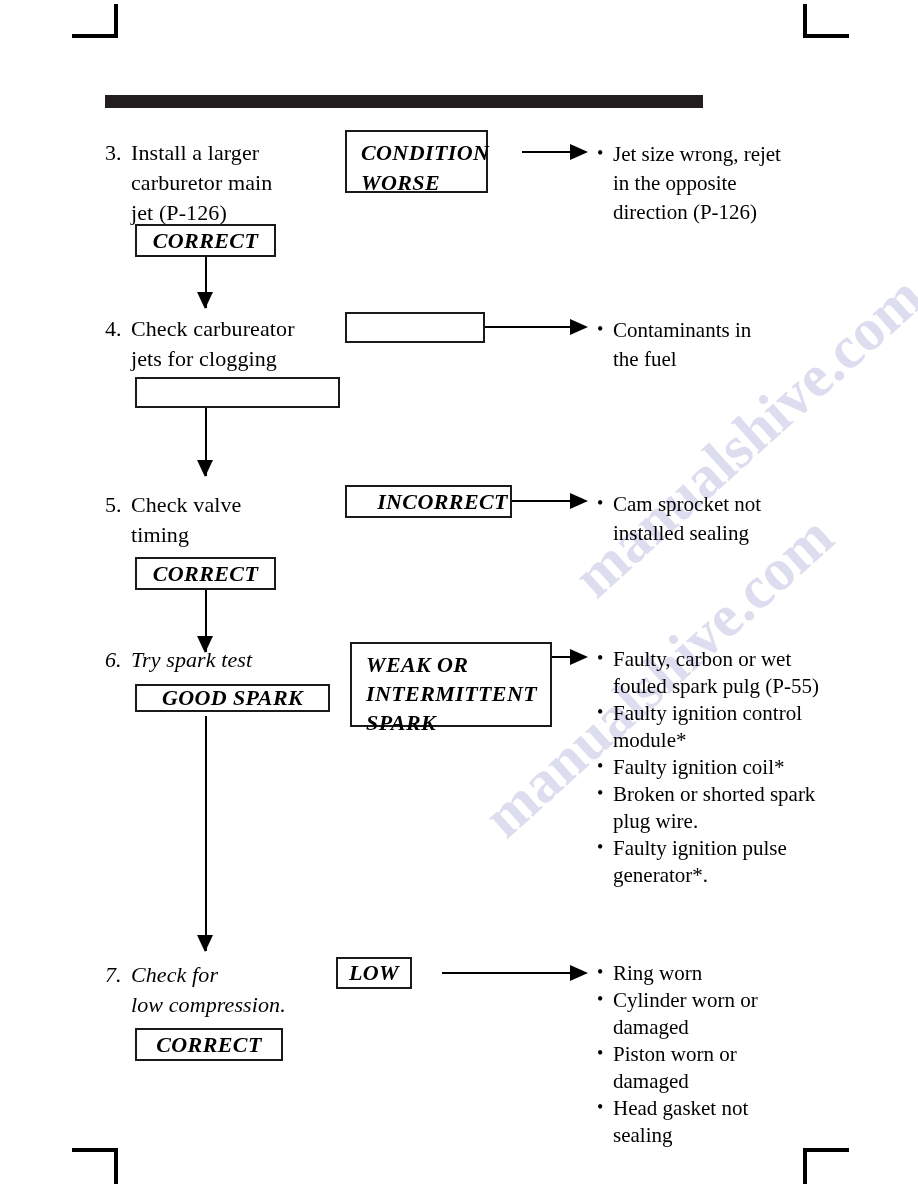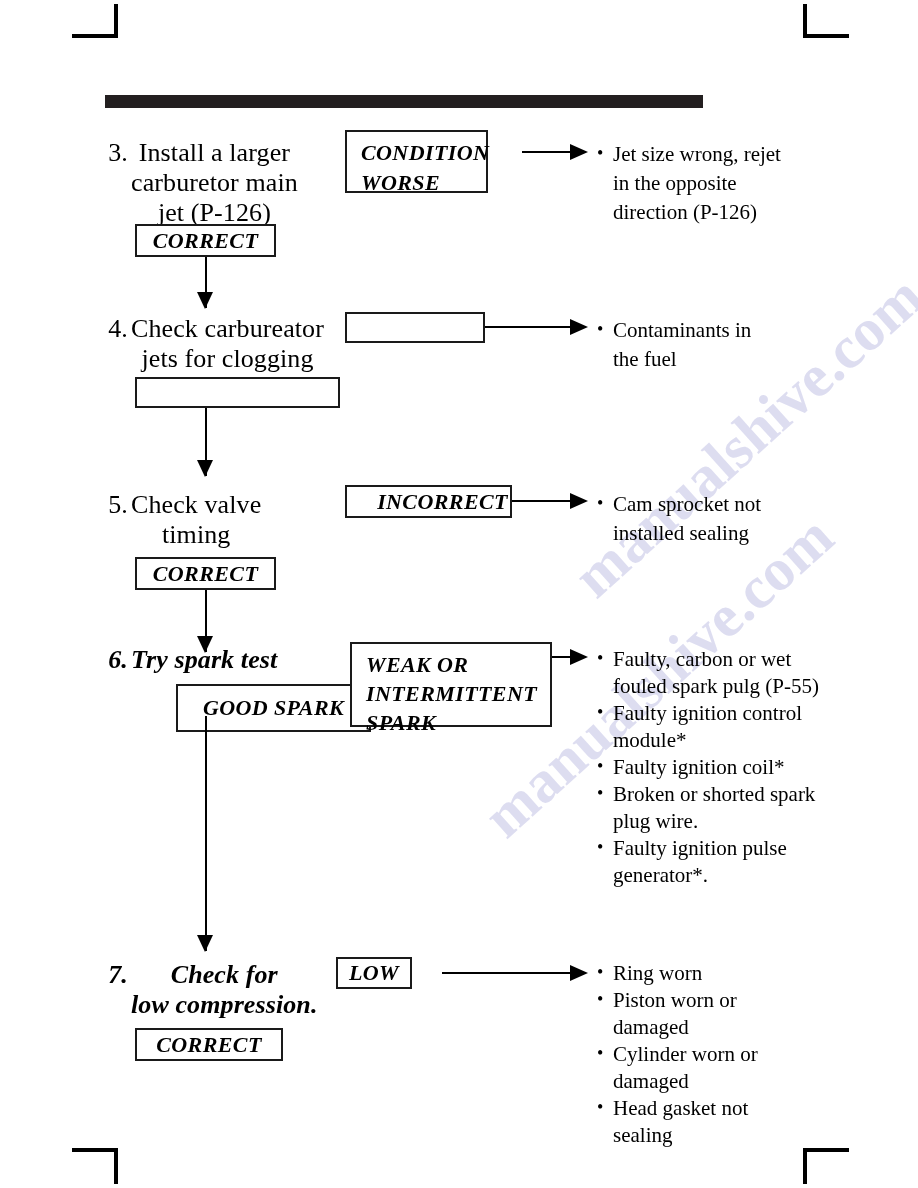--- a/index.html
+++ b/index.html
@@ -47,36 +47,35 @@
     left: 105px;
     top: 95px;
     width: 598px;
     height: 13px;
     background: #231f20;
   }
 
   
   .step {
     position: absolute;
-    font-size: 26px;
+    font-size: 22px;
     line-height: 30px;
     letter-spacing: 0.1px;
-    text-align: center;
   }
   .step .num {
     display: inline-block;
     width: 26px;
   }
   .step .body {
     display: inline-block;
     vertical-align: top;
     max-width: 230px;
   }
   .step.bold-italic {
-    font-weight: bold;
+    font-weight: normal;
     font-style: italic;
   }
   .step.bold-italic .body { max-width: 240px; }
 
   
   .box {
     position: absolute;
     box-sizing: border-box;
     border: 2px solid #1a1a1a;
     background: #fff;
@@ -250,21 +249,21 @@
     <div class="cause" style="line-height:29px;">
       <span>Cam sprocket not</span><br>
       <span>installed sealing</span>
     </div>
   </div>
 
   <div class="step bold-italic" style="left:105px; top:645px;">
     <span class="num">6.</span><span class="body"><span>Try spark test</span></span>
   </div>
 
-  <div class="box" style="left:135px; top:684px; width:195px; height:48px;margin-left:41px;">GOOD SPARK</div>
+  <div class="box" style="left:135px; top:684px; width:195px; height:28px;">GOOD SPARK</div>
 
   <div class="vline" style="left:205px; top:716px; height:235px;"></div>
   <div class="arrow-down" style="left:197px; top:935px;"></div>
 
   <div class="box left-align" style="left:350px; top:642px; width:202px; height:85px; line-height:29px;">
     <div>
       <span>WEAK OR</span><br>
       <span>INTERMITTENT</span><br>
       <span>SPARK</span>
     </div>
@@ -285,18 +284,18 @@
   </div>
 
   <div class="box" style="left:135px; top:1028px; width:148px; height:33px;">CORRECT</div>
 
   <div class="box" style="left:336px; top:957px; width:76px; height:32px;">LOW</div>
   <div class="hline" style="left:442px; top:972px; width:130px;"></div>
   <div class="arrow-right" style="left:570px; top:965px;"></div>
 
   <div class="causes" style="left:595px; top:960px; width:205px;">
     <div class="cause"><span>Ring worn</span></div>
+    <div class="cause"><span>Cylinder worn or damaged</span></div>
     <div class="cause"><span>Piston worn or damaged</span></div>
-    <div class="cause"><span>Cylinder worn or damaged</span></div>
     <div class="cause"><span>Head gasket not sealing</span></div>
   </div>
 
 </div>
 
 </body></html>

